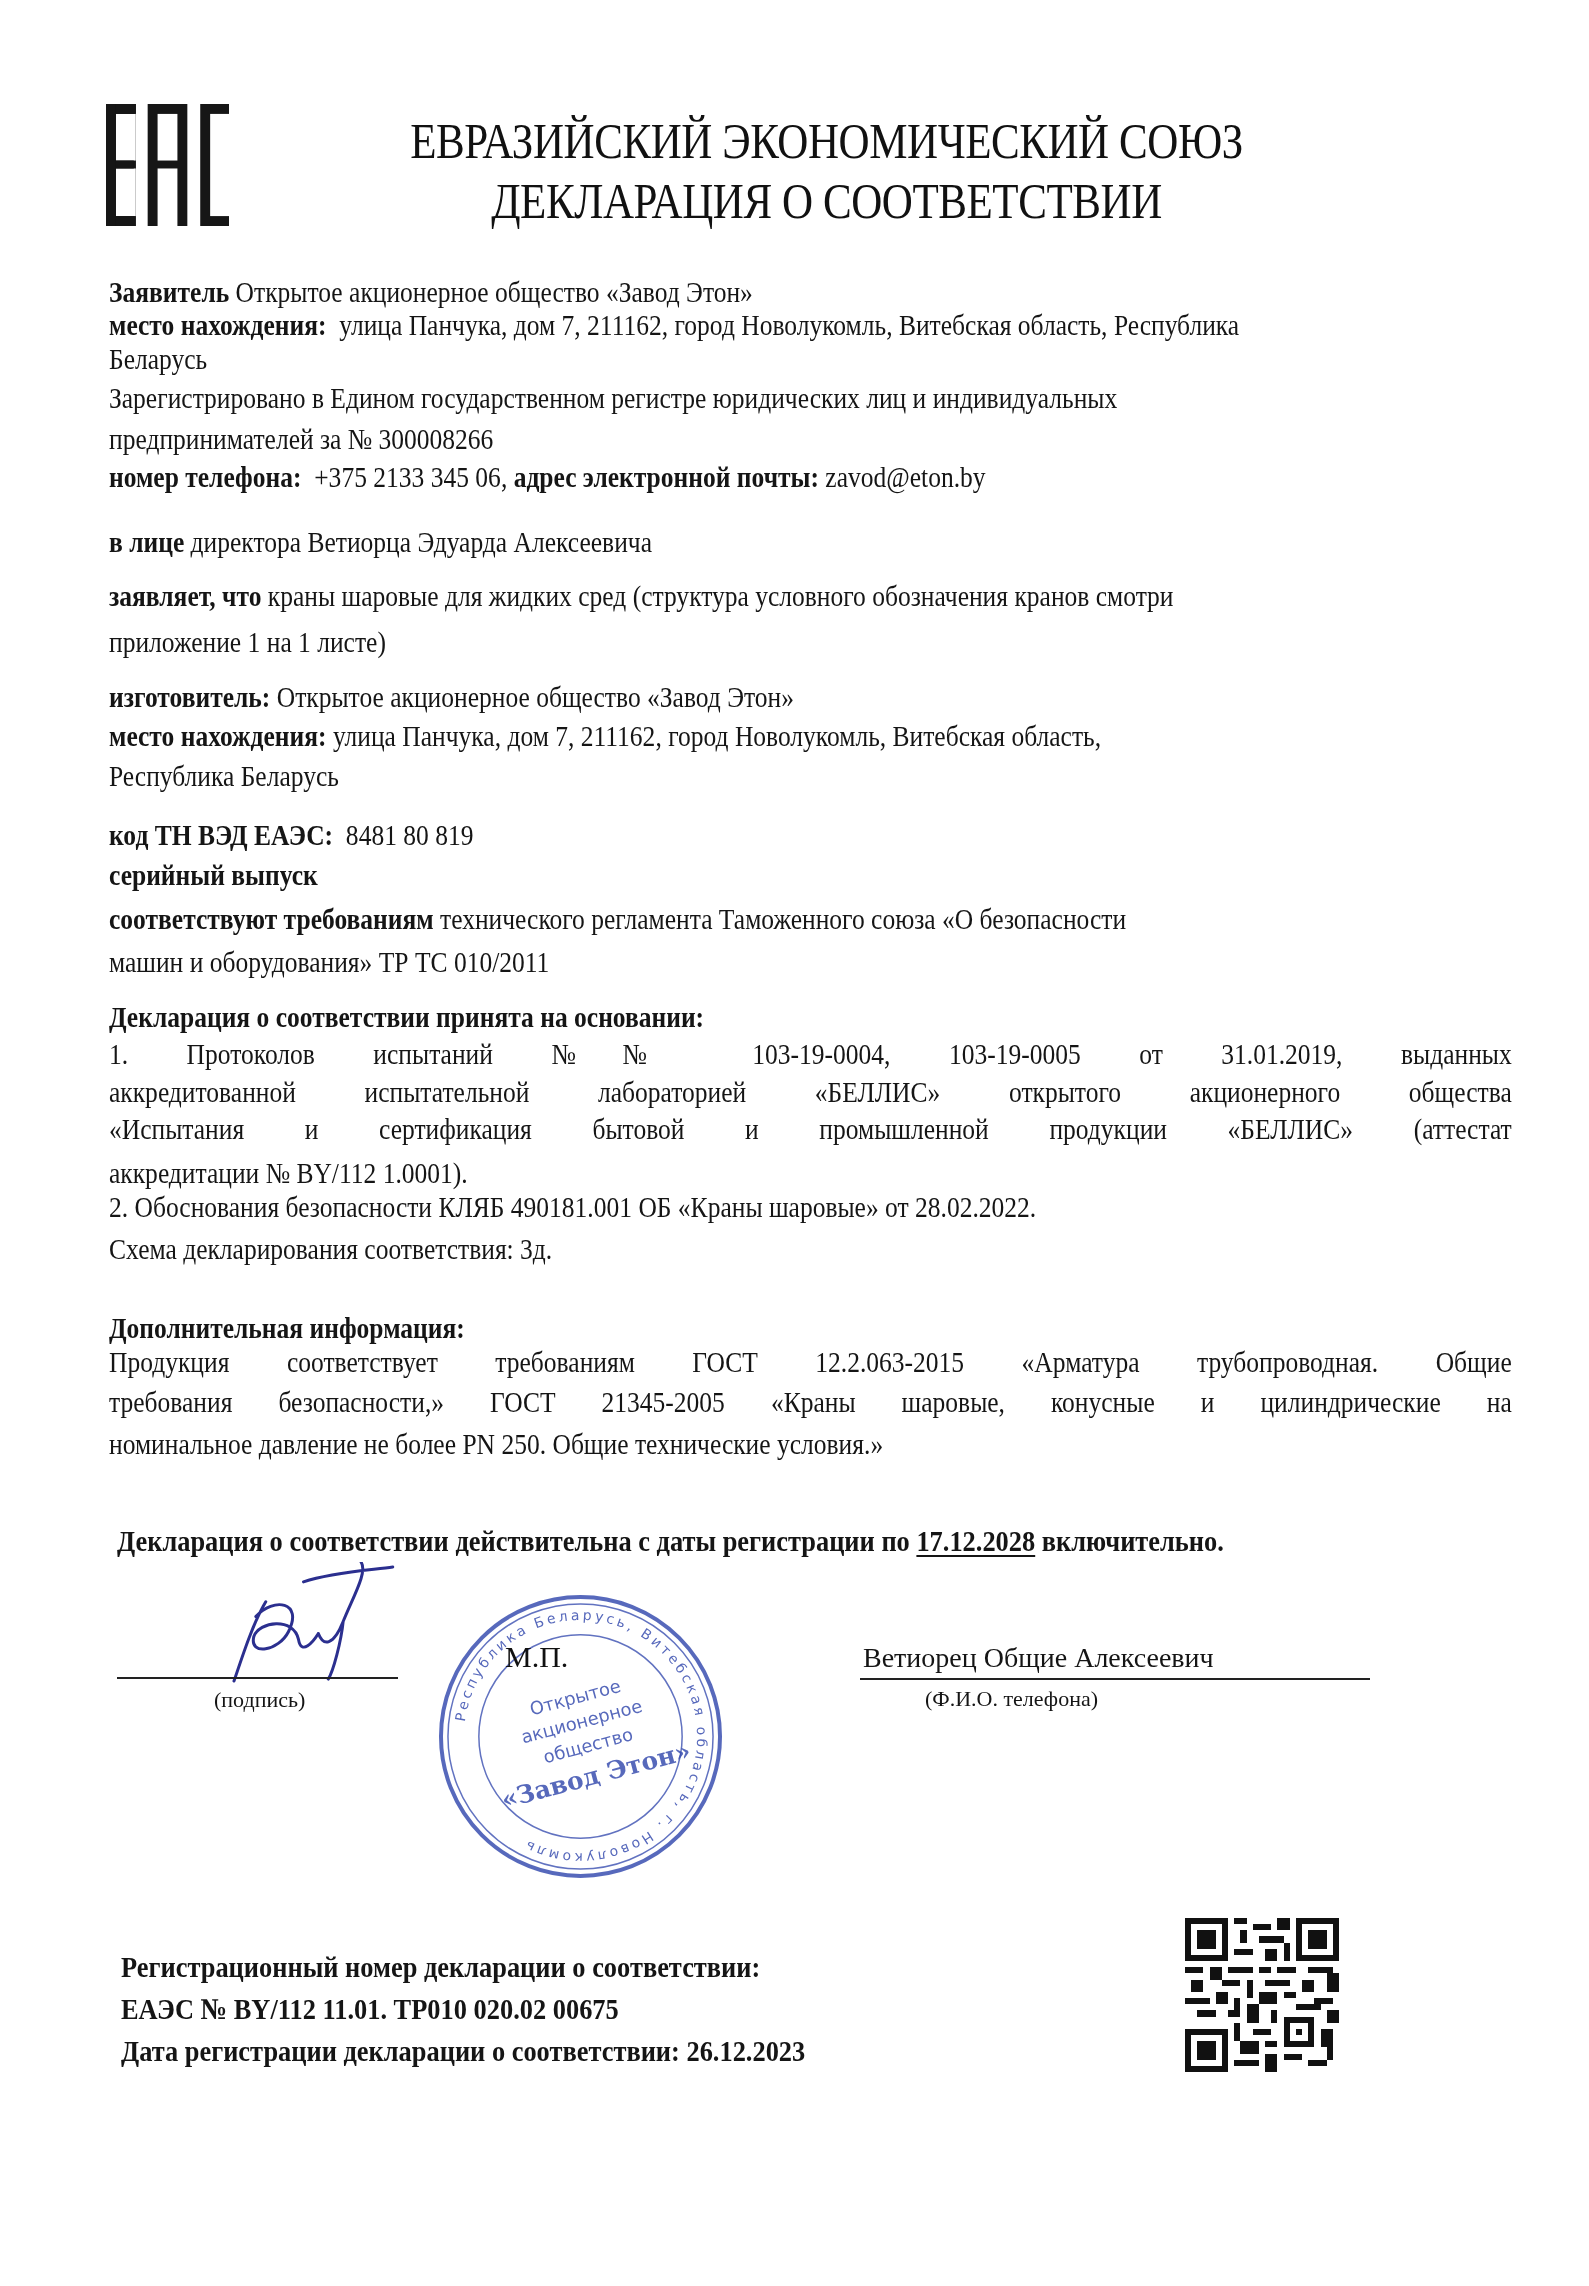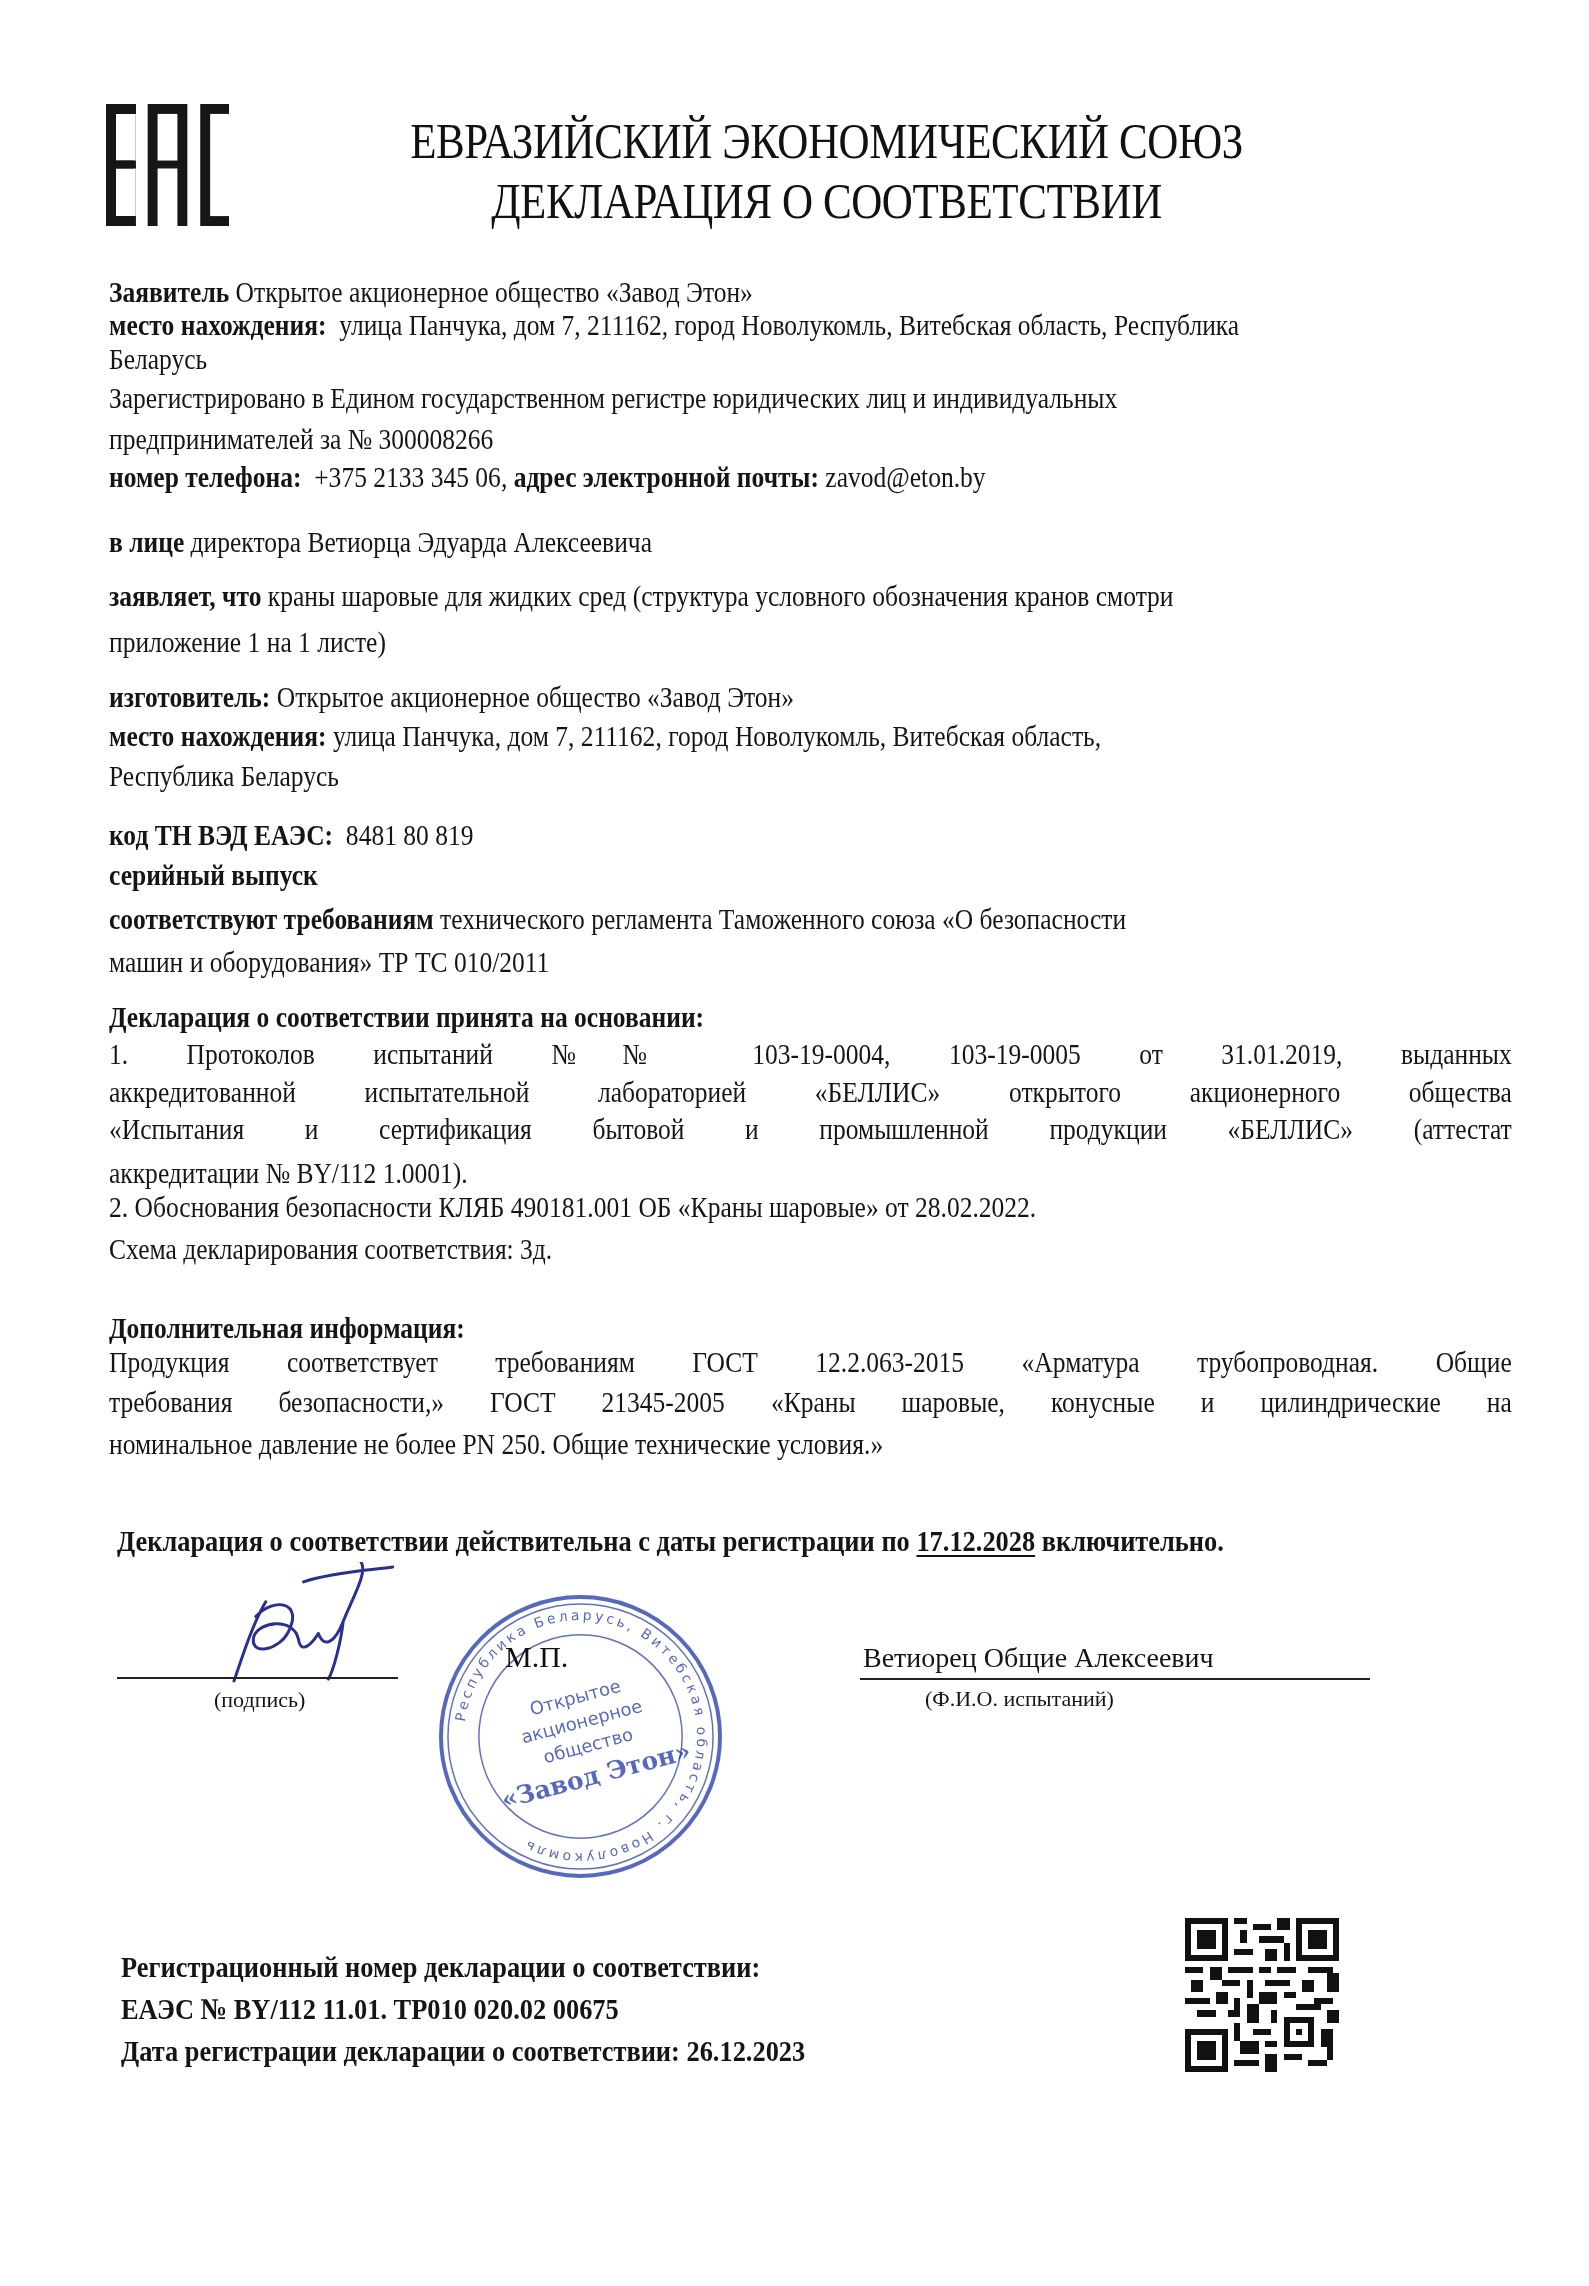--- a/index.html
+++ b/index.html
@@ -105,21 +105,21 @@
     <text x="150" y="112" font-size="18">Открытое</text>
     <text x="150" y="137" font-size="18">акционерное</text>
     <text x="150" y="162" font-size="18">общество</text>
     <text x="150" y="195" font-size="25" font-weight="bold" font-family="DejaVu Serif, serif">«Завод Этон»</text>
   </g>
 </svg>
 <div class="abs" style="left:505px; top:1640px; font-size:30px; color:#111;">М.П.</div>
 
 <div class="abs" style="left:863px; top:1642px; font-size:28px; font-family:'Liberation Serif',serif;">Ветиорец Общие Алексеевич</div>
 <div class="abs sigline" style="left:860px; top:1678px; width:510px; height:1.5px;"></div>
-<div class="abs small" style="left:925px; top:1686px;">(Ф.И.О. испытаний)</div>
+<div class="abs small" style="left:925px; top:1686px;">(Ф.И.О. телефона)</div>
 
 <div class="abs txt" style="left:121px; top:1950px; width:1294px; font-weight:bold; font-size:30px;">Регистрационный номер декларации о соответствии:</div>
 <div class="abs txt" style="left:121px; top:1992px; width:1294px; font-weight:bold; font-size:30px;">ЕАЭС № BY/112 11.01. ТР010 020.02 00675</div>
 <div class="abs txt" style="left:121px; top:2034px; width:1393px; font-weight:bold; font-size:30px;"><span>Дата регистрации декларации о соответствии: </span><span>26.12.2023</span></div>
 
 <svg class="abs qr" viewBox="0 0 25 25" shape-rendering="crispEdges">
   <rect width="25" height="25" fill="#fff"></rect>
   <g fill="#111">
     <rect x="0" y="0" width="7" height="7"></rect>
       <rect x="1" y="1" width="5" height="5" fill="#fff"></rect>

